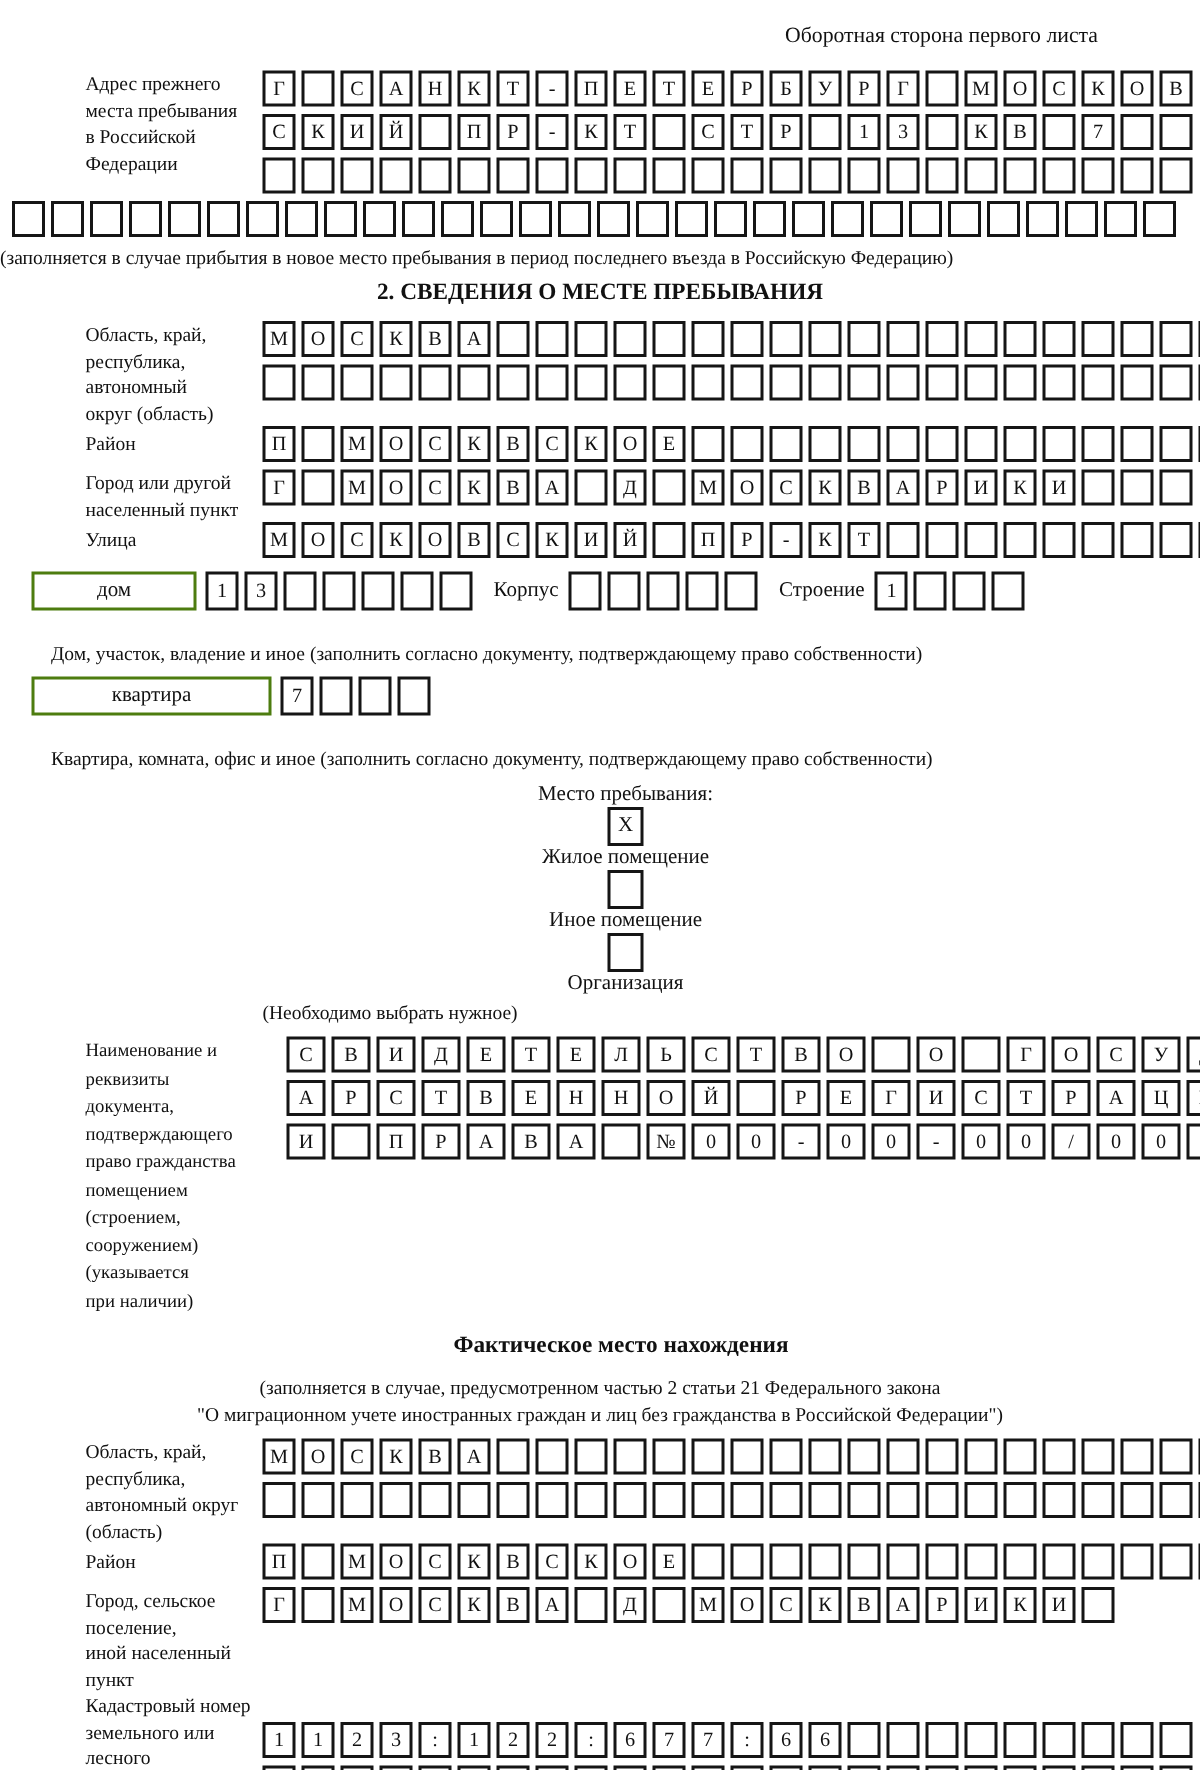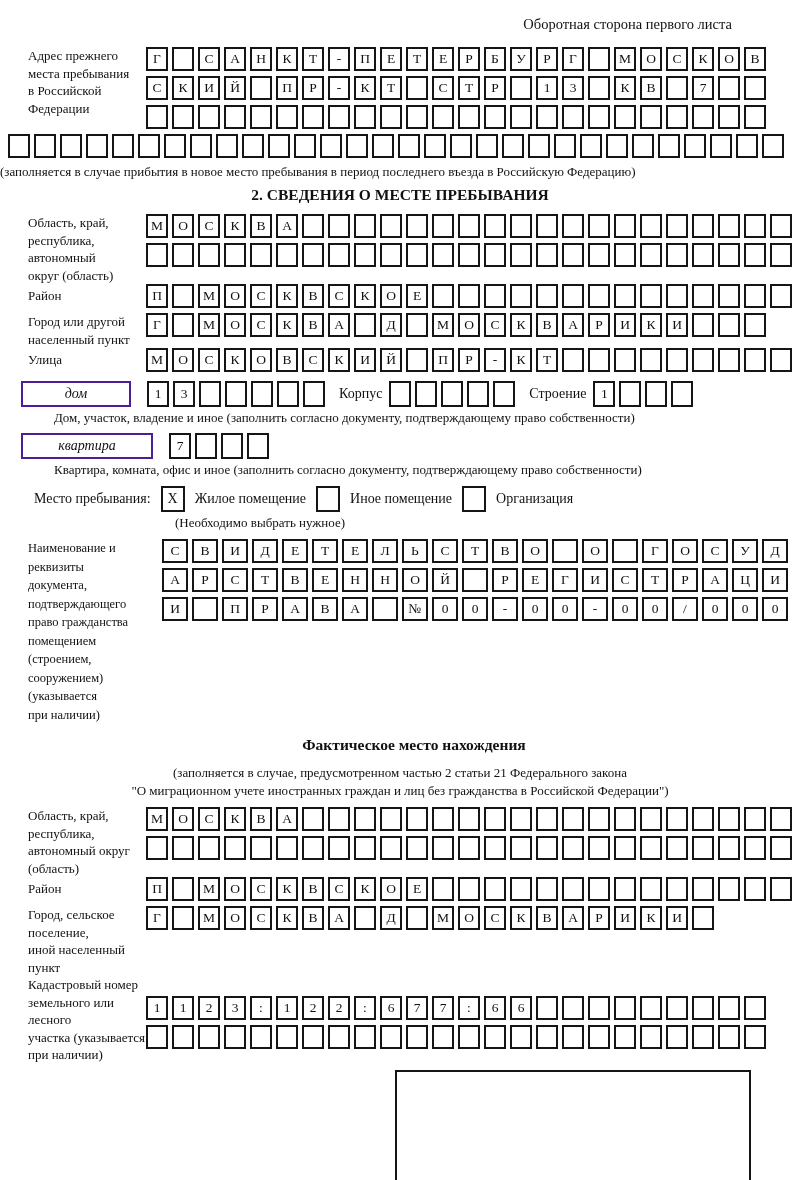--- a/index.html
+++ b/index.html
@@ -1,42 +1,42 @@
 <!DOCTYPE html>
 <html><head>
 <meta charset="utf-8">
 <style>
   html,body{margin:0;padding:0;background:#fff;color:#111;}
   .page{position:relative;width:800px;min-height:1180px;background:#fff;
         font-family:"Liberation Serif","DejaVu Serif",serif;overflow:hidden;}
   .title-right{text-align:right;padding:16px 68px 14px 0;font-size:14.5px;}
   .field{display:flex;align-items:flex-start;}
   .flabel{flex:0 0 146px;padding-left:28px;box-sizing:border-box;
-          font-size:13px;line-height:17.5px;}
+          font-size:13px;line-height:17.5px;margin-left:29px;}
   .flabel.onerow{line-height:24px;}
   .frows{flex:1 1 auto;}
   .cellrow{height:24px;margin-bottom:5px;white-space:nowrap;}
   .cell{display:inline-block;box-sizing:border-box;width:22px;height:24px;
         border:2px solid #151515;margin-right:4px;text-align:center;
         font-size:13.5px;line-height:20px;vertical-align:top;background:#fff;}
   .doc-cells .cell{width:26px;}
   .fullrow{padding-left:8px;}
   .note{font-size:13px;line-height:17px;}
   .note.center{text-align:left;}
-  .note.left{padding-left:54px;margin:2px 0 7px 0;}
+  .note.left{padding-left:34px;margin:20px 0 7px 0;}
   .sec-header{text-align:center;font-weight:bold;font-size:15.5px;margin:6px 0 10px 0;}
   .houserow{display:flex;align-items:flex-start;margin:4px 0 2px 21px;}
-  .widebox{box-sizing:border-box;border:2px solid #4c1d95;height:26px;
-           text-align:center;font-size:14px;line-height:22px;margin-right:16px;font-style:italic;}
+  .widebox{box-sizing:border-box;border:2px solid #4d7c0f;height:26px;
+           text-align:center;font-size:14px;line-height:22px;margin-right:6px;}
   .widebox.dom{width:110px;}
-  .widebox.kv{width:132px;}
+  .widebox.kv{width:160px;}
   .inline-label{font-size:14px;line-height:26px;margin:0 7px 0 10px;}
   .houserow .cellrow{height:26px;margin-bottom:0;}
   .houserow .cell{height:26px;line-height:22px;}
-  .stayrow{display:flex;align-items:center;margin:8px 0 2px 34px;font-size:14px;}
+  .stayrow{display:flex;align-items:center;margin:8px 0 2px 34px;font-size:14px;flex-direction:column;}
   .opt-cell{display:inline-block;box-sizing:border-box;width:24px;height:26px;
             border:2px solid #151515;text-align:center;font-size:14px;
             line-height:22px;margin:0 10px;}
   .staynote{margin-left:175px;margin-bottom:8px;}
   .doc-label{flex:0 0 162px;font-size:12.5px;line-height:18.5px;}
   .subnote{text-align:center;font-size:13px;line-height:17.5px;}
   .stamp-box{box-sizing:border-box;width:356px;height:176px;border:2px solid #151515;
              margin:6px 0 5px 395px;}
   .mt4{margin-top:4px;} .mt8{margin-top:8px;} .mt12{margin-top:12px;padding-left:28px;}
   .cad-rows{margin-top:20px;}

